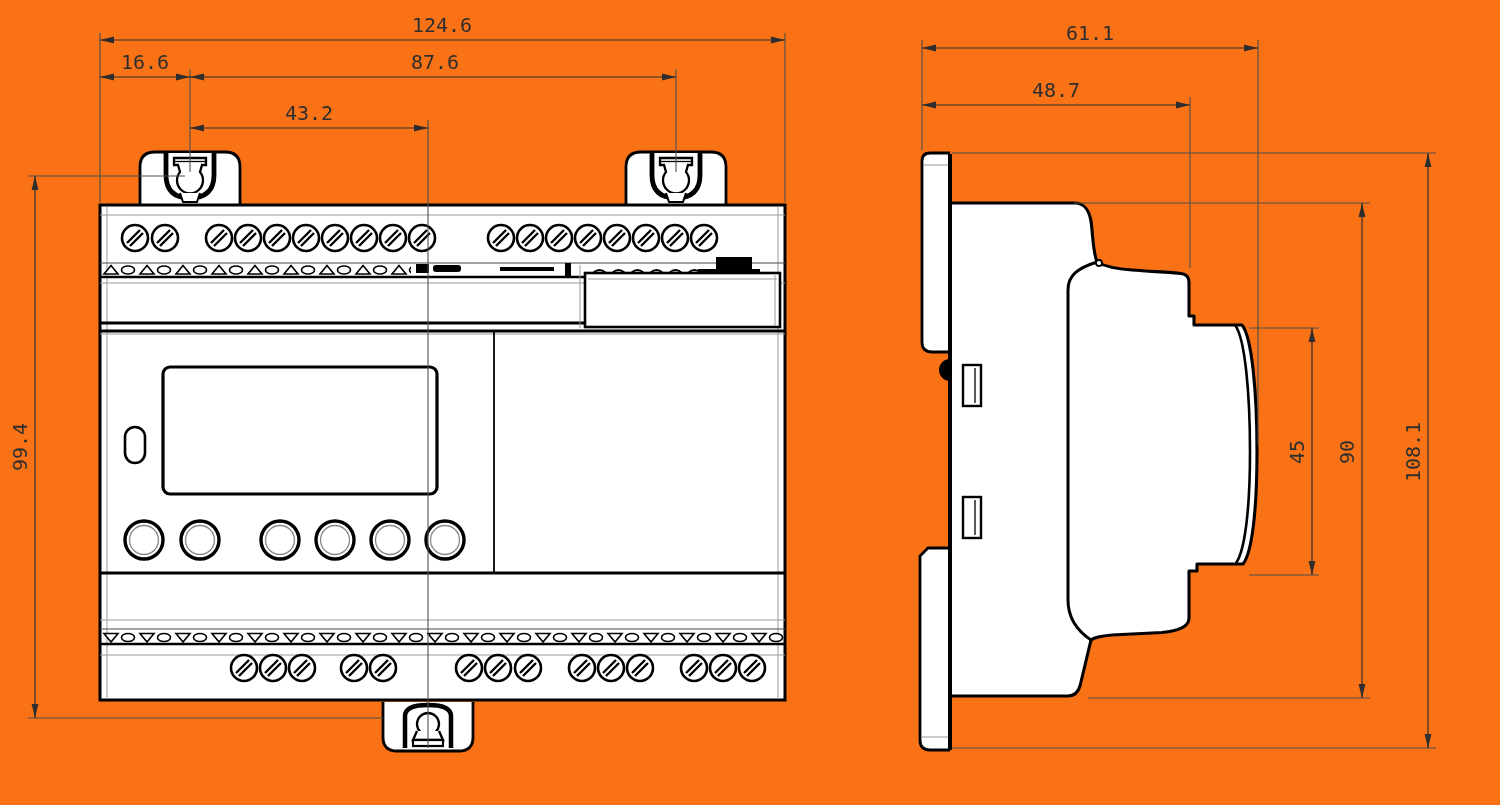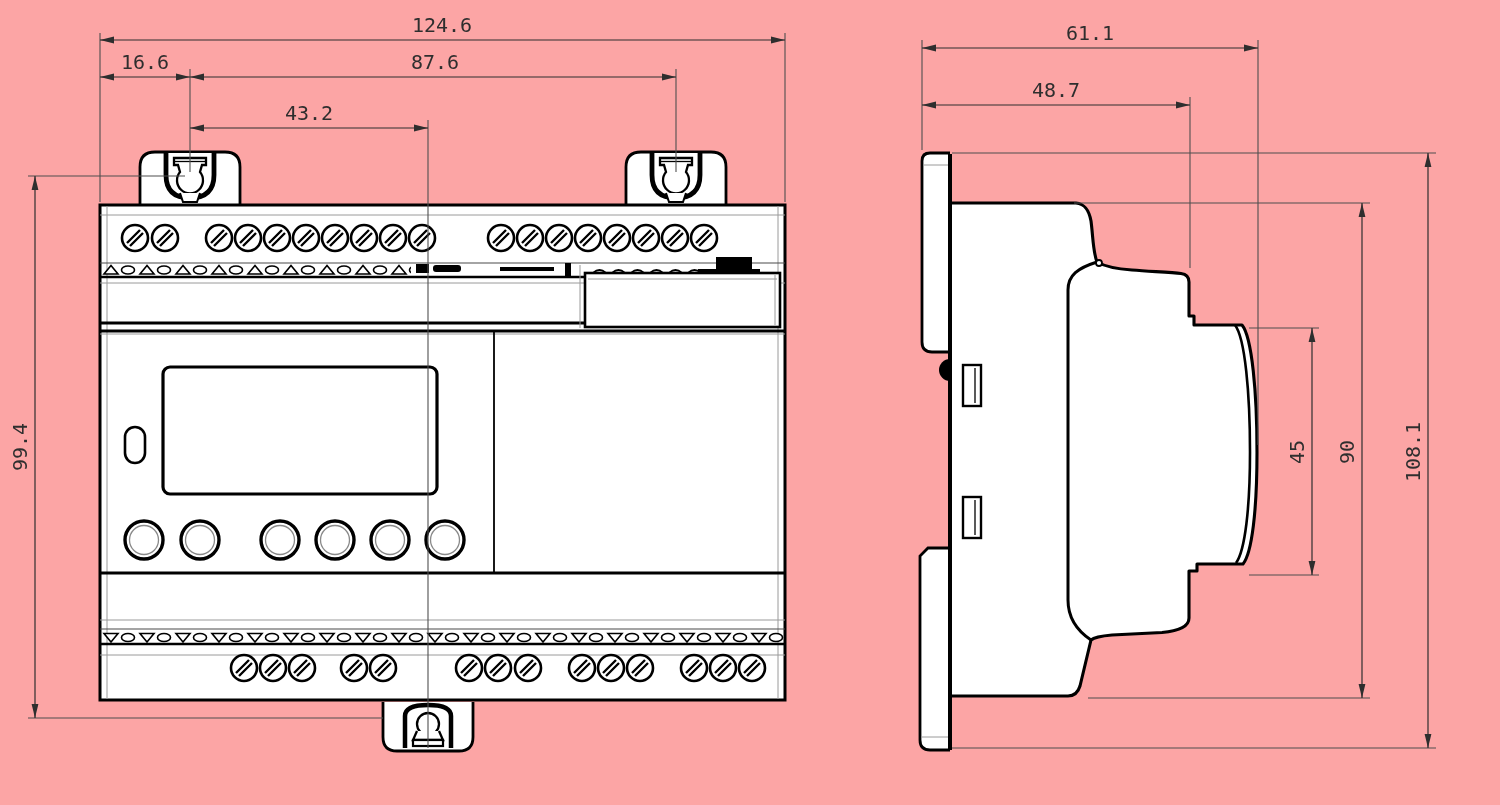--- a/index.html
+++ b/index.html
@@ -1,16 +1,16 @@
 <!DOCTYPE html>
 <html><head>
 <meta charset="utf-8">
 <style>
   html,body{margin:0;padding:0;background:#ffffff;}
-  #stage{position:relative;width:1500px;height:805px;background:#fca5a5;overflow:hidden;
+  #stage{position:relative;width:1500px;height:805px;background:#f97316;overflow:hidden;
          font-family:"DejaVu Sans Mono", monospace;}
   svg{display:block}
   text.dim{font-family:"DejaVu Sans Mono", monospace;font-size:20px;fill:#2e2e2e;}
   .thin{stroke:#9a9a9a;stroke-width:1;fill:none}
   .med{stroke:#4a4a4a;stroke-width:1.15;fill:none}
   .ext{stroke:#4f4f4f;stroke-width:1.1;fill:none}
   .dimline{stroke:#2e2e2e;stroke-width:1.2;fill:none}
   .hv{stroke:#000;fill:none;stroke-linecap:butt}
 </style>
 </head>

